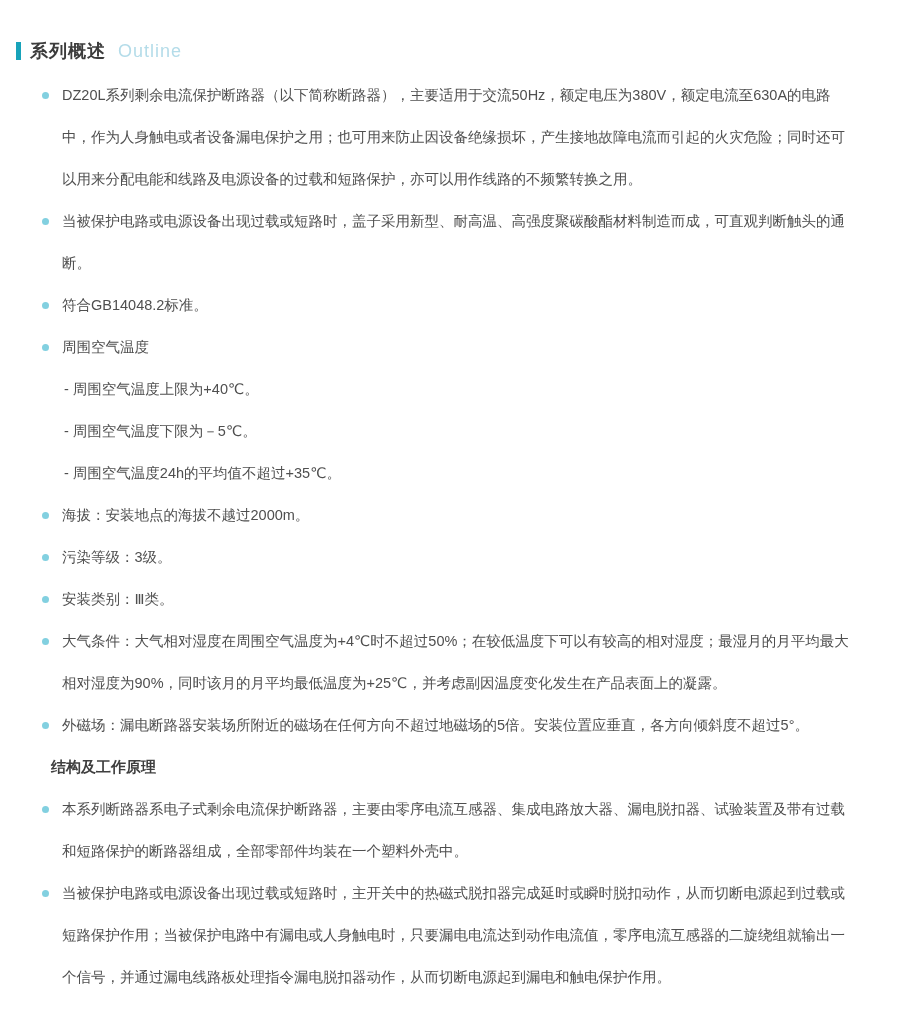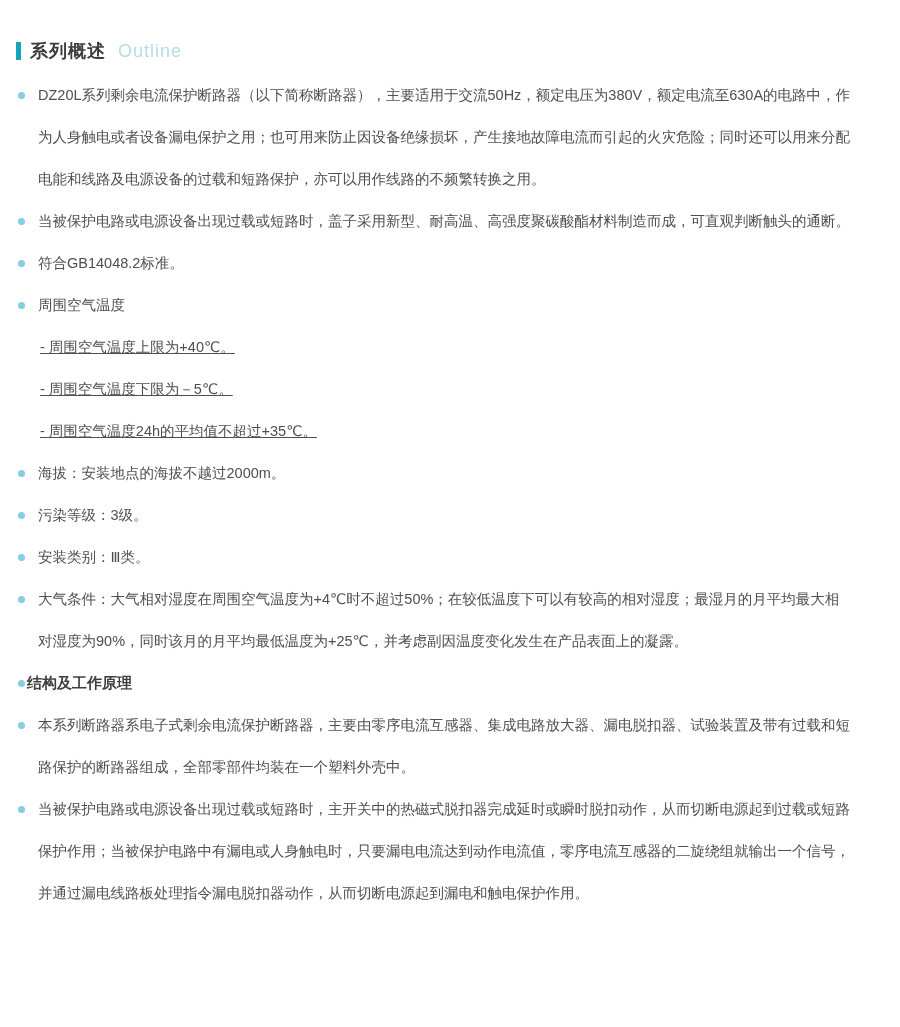--- a/index.html
+++ b/index.html
@@ -36,39 +36,39 @@
   }
   .title-en {
     font-size: 18px;
     color: #b4dce9;
     margin-left: 12px;
     letter-spacing: 1px;
     text-align: center;
   }
 
   
-  .content { padding-top: 12px; }
+  .content { padding-top: 12px; margin-left: 24px; }
   .block {
     position: relative;
     line-height: 42px;
     font-size: 14.5px;
     padding-right: 48px;
     color: #4f4f4f;
   }
   .block.bullet { padding-left: 38px; }
   .block.bullet .dot {
     position: absolute;
     left: 18px;
     top: 18px;
     width: 7px;
     height: 7px;
     border-radius: 50%;
     background: var(--bullet, #82d0e0);
   }
-  .block.sub { padding-left: 40px; text-decoration: underline; }
+  .block.sub { padding-left: 40px; }
   .block.heading {
     padding-left: 27px;
     font-weight: bold;
     color: #3f3f3f;
     font-size: 15px;
   }
 </style>
 </head>
 <body>
 
@@ -122,20 +122,21 @@
       <span>安装类别：Ⅲ类。</span>
     </div>
 
     <div class="block bullet">
       <span class="dot"></span>
       <span>大气条件：大气相对湿度在周围空气温度为+4℃时不超过50%；在较低温度下可以有较高的相对湿度；最湿月的月平均最大相对湿度为90%，同时该月的月平均最低温度为+25℃，并考虑副因温度变化发生在产品表面上的凝露。</span>
     </div>
 
     <div class="block bullet">
       <span class="dot"></span>
+      <span>外磁场：漏电断路器安装场所附近的磁场在任何方向不超过地磁场的5倍。安装位置应垂直，各方向倾斜度不超过5°。</span>
     </div>
 
     <div class="block heading">结构及工作原理</div>
 
     <div class="block bullet">
       <span class="dot"></span>
       <span>本系列断路器系电子式剩余电流保护断路器，主要由零序电流互感器、集成电路放大器、漏电脱扣器、试验装置及带有过载和短路保护的断路器组成，全部零部件均装在一个塑料外壳中。</span>
     </div>
 
     <div class="block bullet">

